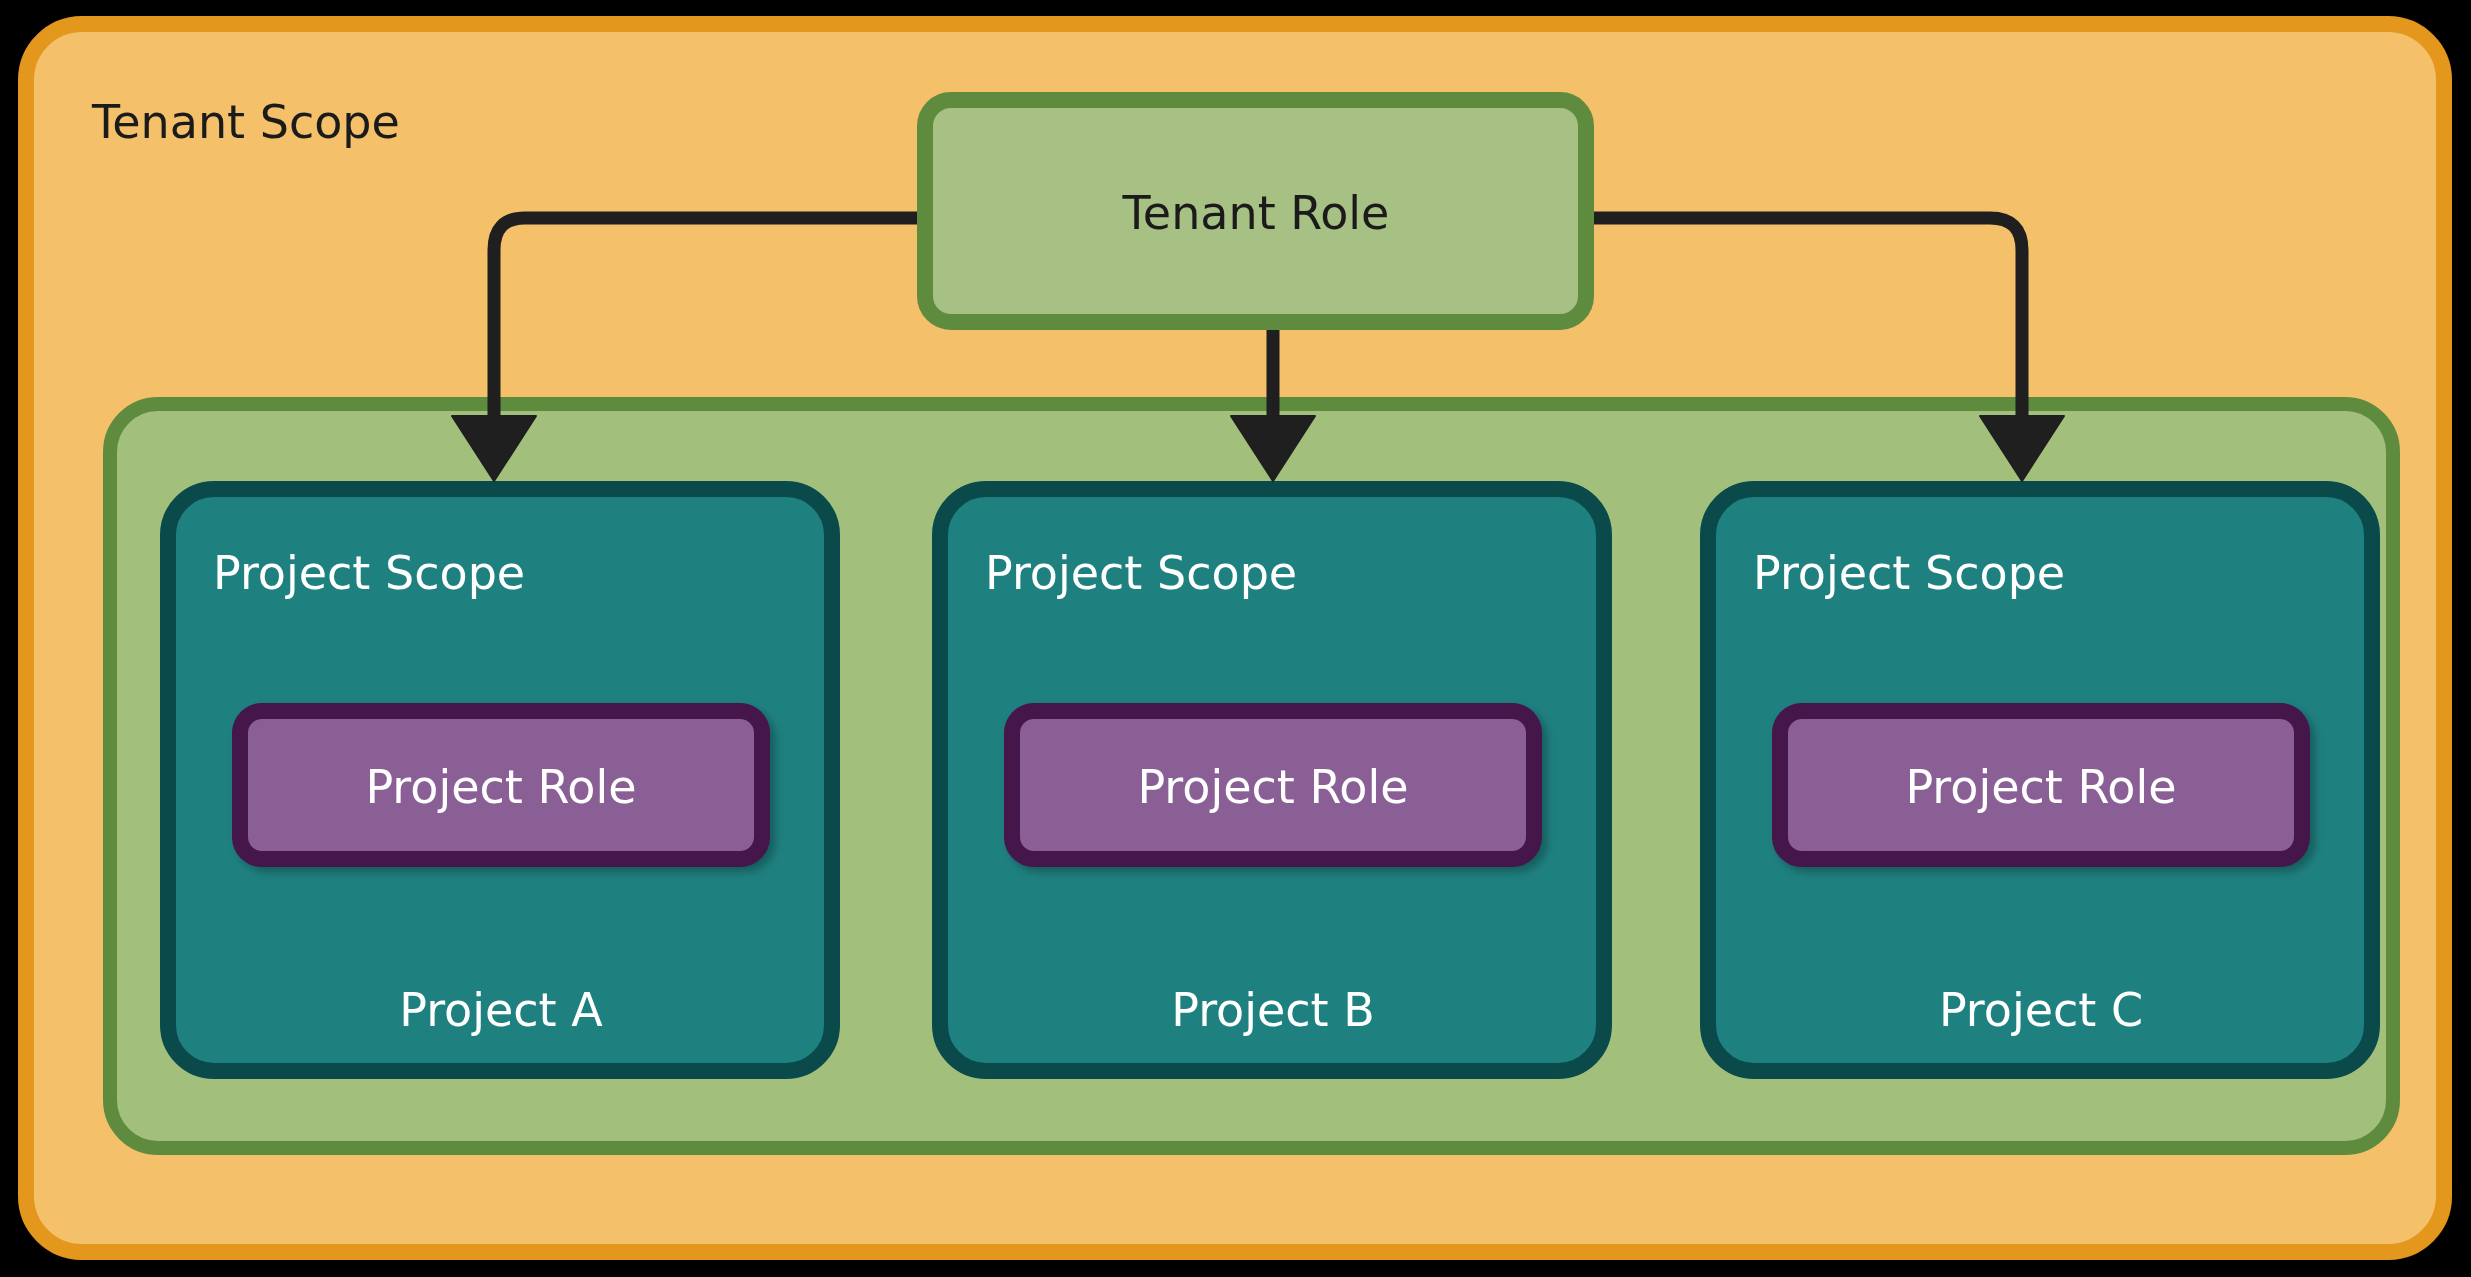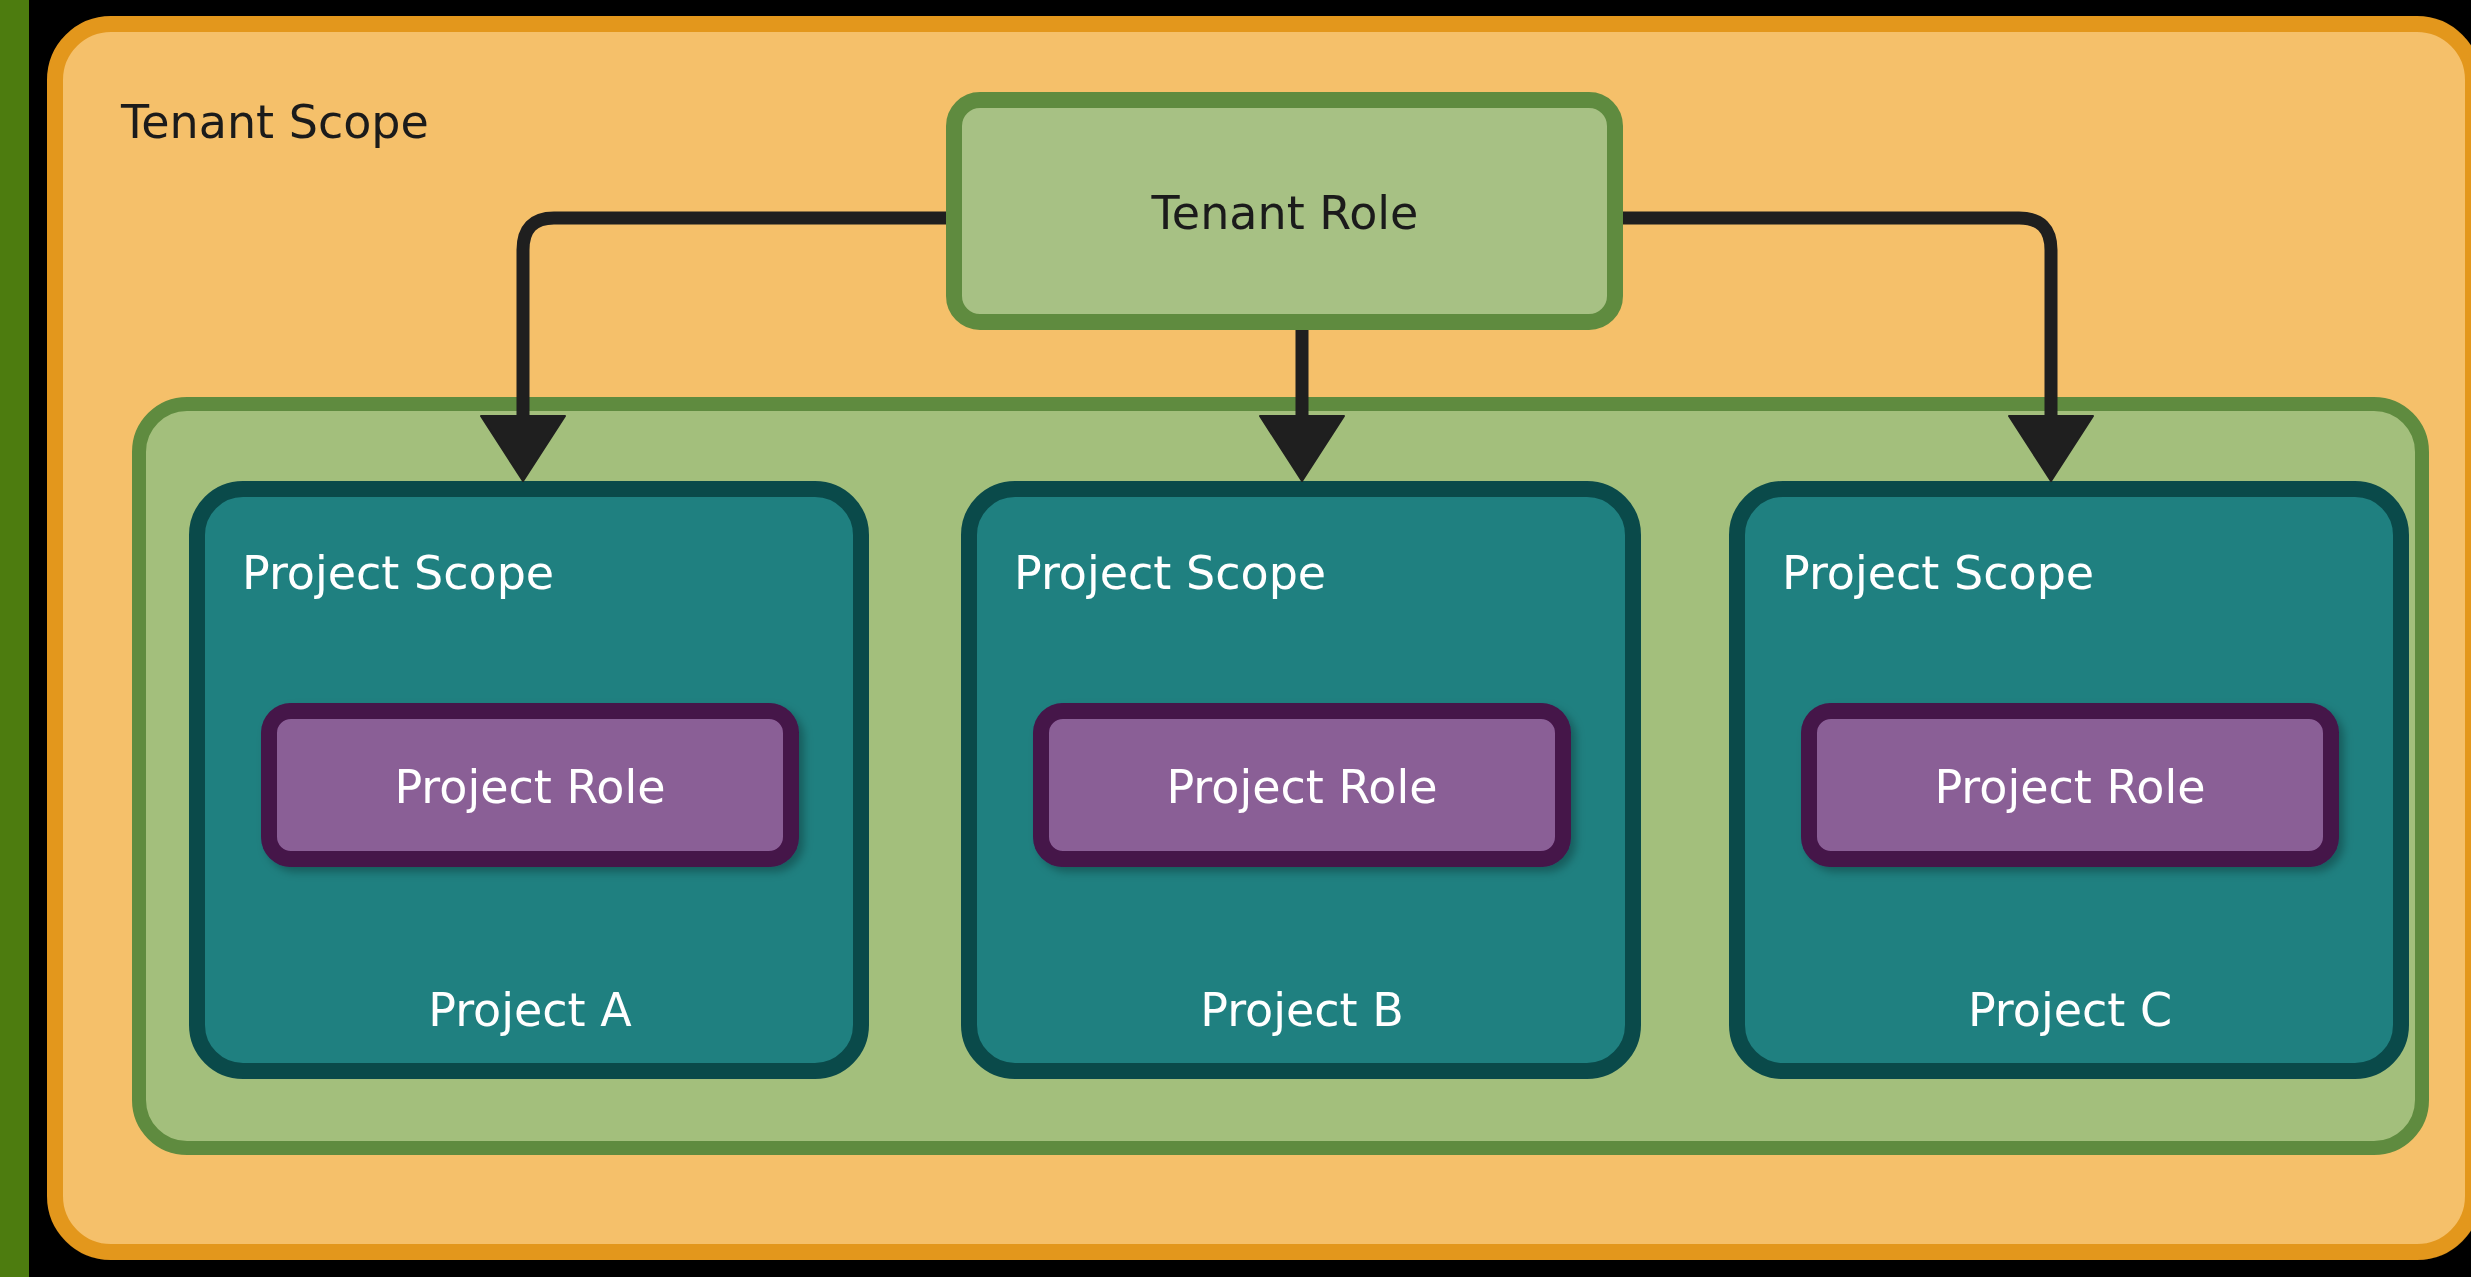--- a/index.html
+++ b/index.html
@@ -10,22 +10,21 @@
   body {
     width: 2471px;
     height: 1277px;
     overflow: hidden;
     font-family: "DejaVu Sans", "Liberation Sans", sans-serif;
   }
   #diagram-root {
     position: relative;
     width: 2359px;
     height: 1277px;
-    background: #4d7c0f;
-    padding-left: 29px;
+    background: #fde047;
   }
   svg.diagram-canvas {
     display: block;
     width: 2471px;
     height: 1277px;
   }
   .node-label {
     font-family: "DejaVu Sans", "Liberation Sans", sans-serif;
     dominant-baseline: middle;
   }

